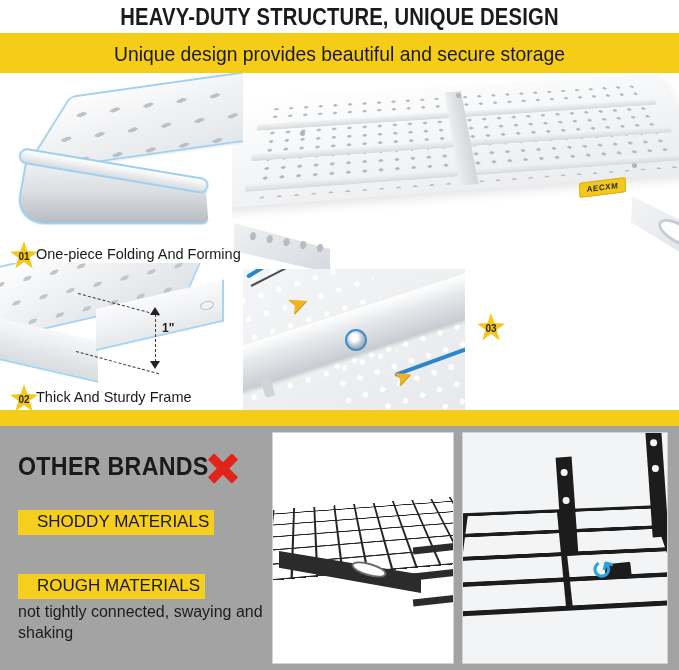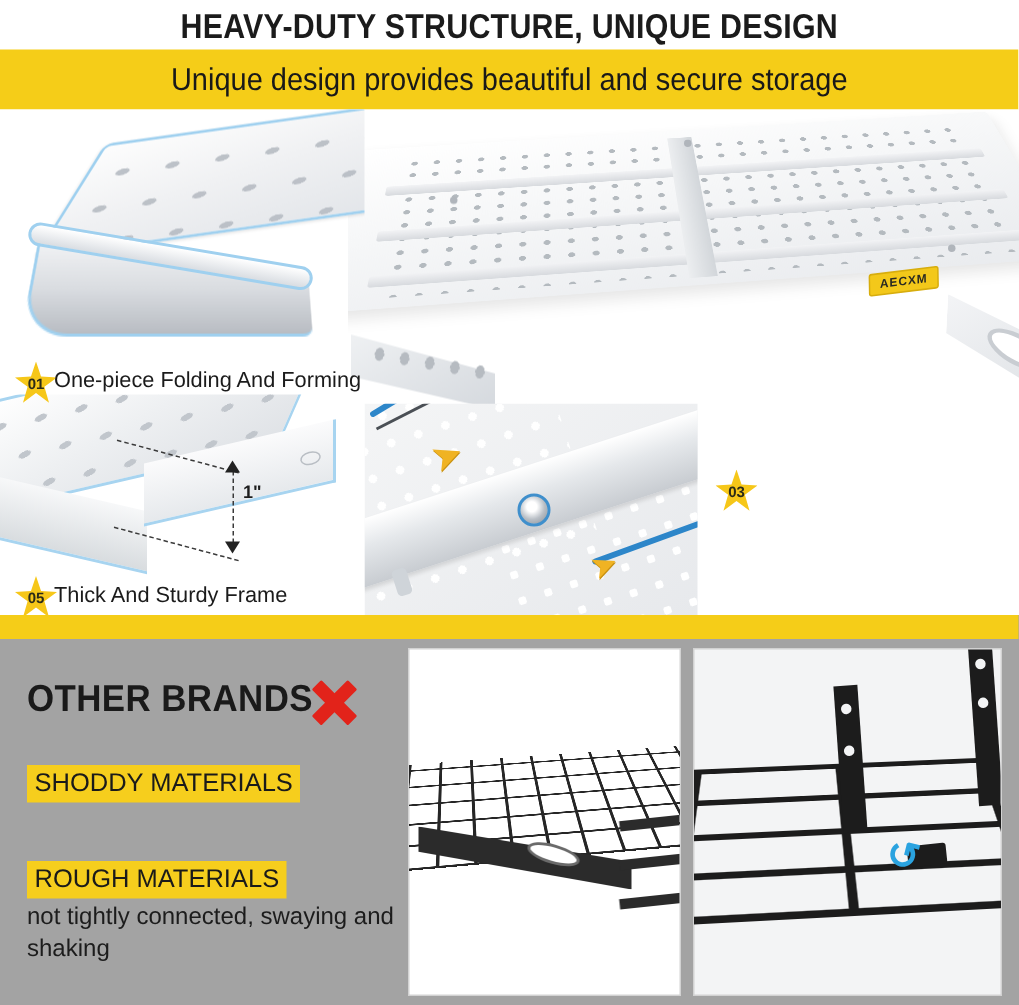--- a/index.html
+++ b/index.html
@@ -206,21 +206,21 @@
 
   .ob-title{ position:absolute; left:18px; top:26px; font-size:25px; font-weight:700;
     color:#1a1a1a; letter-spacing:.3px;
     font-family:"Liberation Sans Narrow","Liberation Sans",sans-serif;
     transform:scaleX(.93); transform-origin:left center; white-space:nowrap;}
   .redx{ position:absolute; left:198px; top:22px; width:48px; height:40px; }
   .redx i{ position:absolute; left:8px; top:16px; width:34px; height:9px; background:#e2231a; border-radius:1px; display:block;}
   .redx i:first-child{ transform:rotate(45deg);} .redx i:last-child{ transform:rotate(-45deg);}
 
   .hl{ position:absolute; background:#f6ce1d; color:#1a1a1a; font-size:17px;
-    font-weight:500; padding:2px 5px 3px 5px; white-space:nowrap;
+    font-weight:500; padding:2px 5px 3px 19px; white-space:nowrap;
     font-family:"Liberation Sans Narrow","Liberation Sans",sans-serif; }
   .sub{ position:absolute; color:#1c1c1c; font-size:16px; line-height:1.3; }
 
   .hl1{ left:18px; top:84px; } .sub1{ left:18px; top:111px; }
   .hl2{ left:18px; top:148px; } .sub2{ left:18px; top:176px; width:248px; }
 
   
   .cp{ position:absolute; background:#ffffff; border:1px solid #d2d2d2; overflow:hidden; }
   .cp1{ left:272px; top:6px; width:182px; height:232px; }
   .cp2{ left:462px; top:6px; width:206px; height:232px; background:#f3f4f5; }
@@ -319,21 +319,21 @@
       <div class="arrow-y2">➤</div>
     </div>
   </div>
 
   <div class="star c1-star">
     <span>01</span>
   </div>
   <div class="callout-txt c1-txt">One-piece Folding And Forming</div>
 
   <div class="star c2-star">
-    <span>05</span>
+    <span>02</span>
   </div>
   <div class="callout-txt c2-txt">Thick And Sturdy Frame</div>
 
   <div class="star c3-star">
     <span>03</span>
   </div>
 
   <div class="divider"></div>
 
   <div class="bottom">

